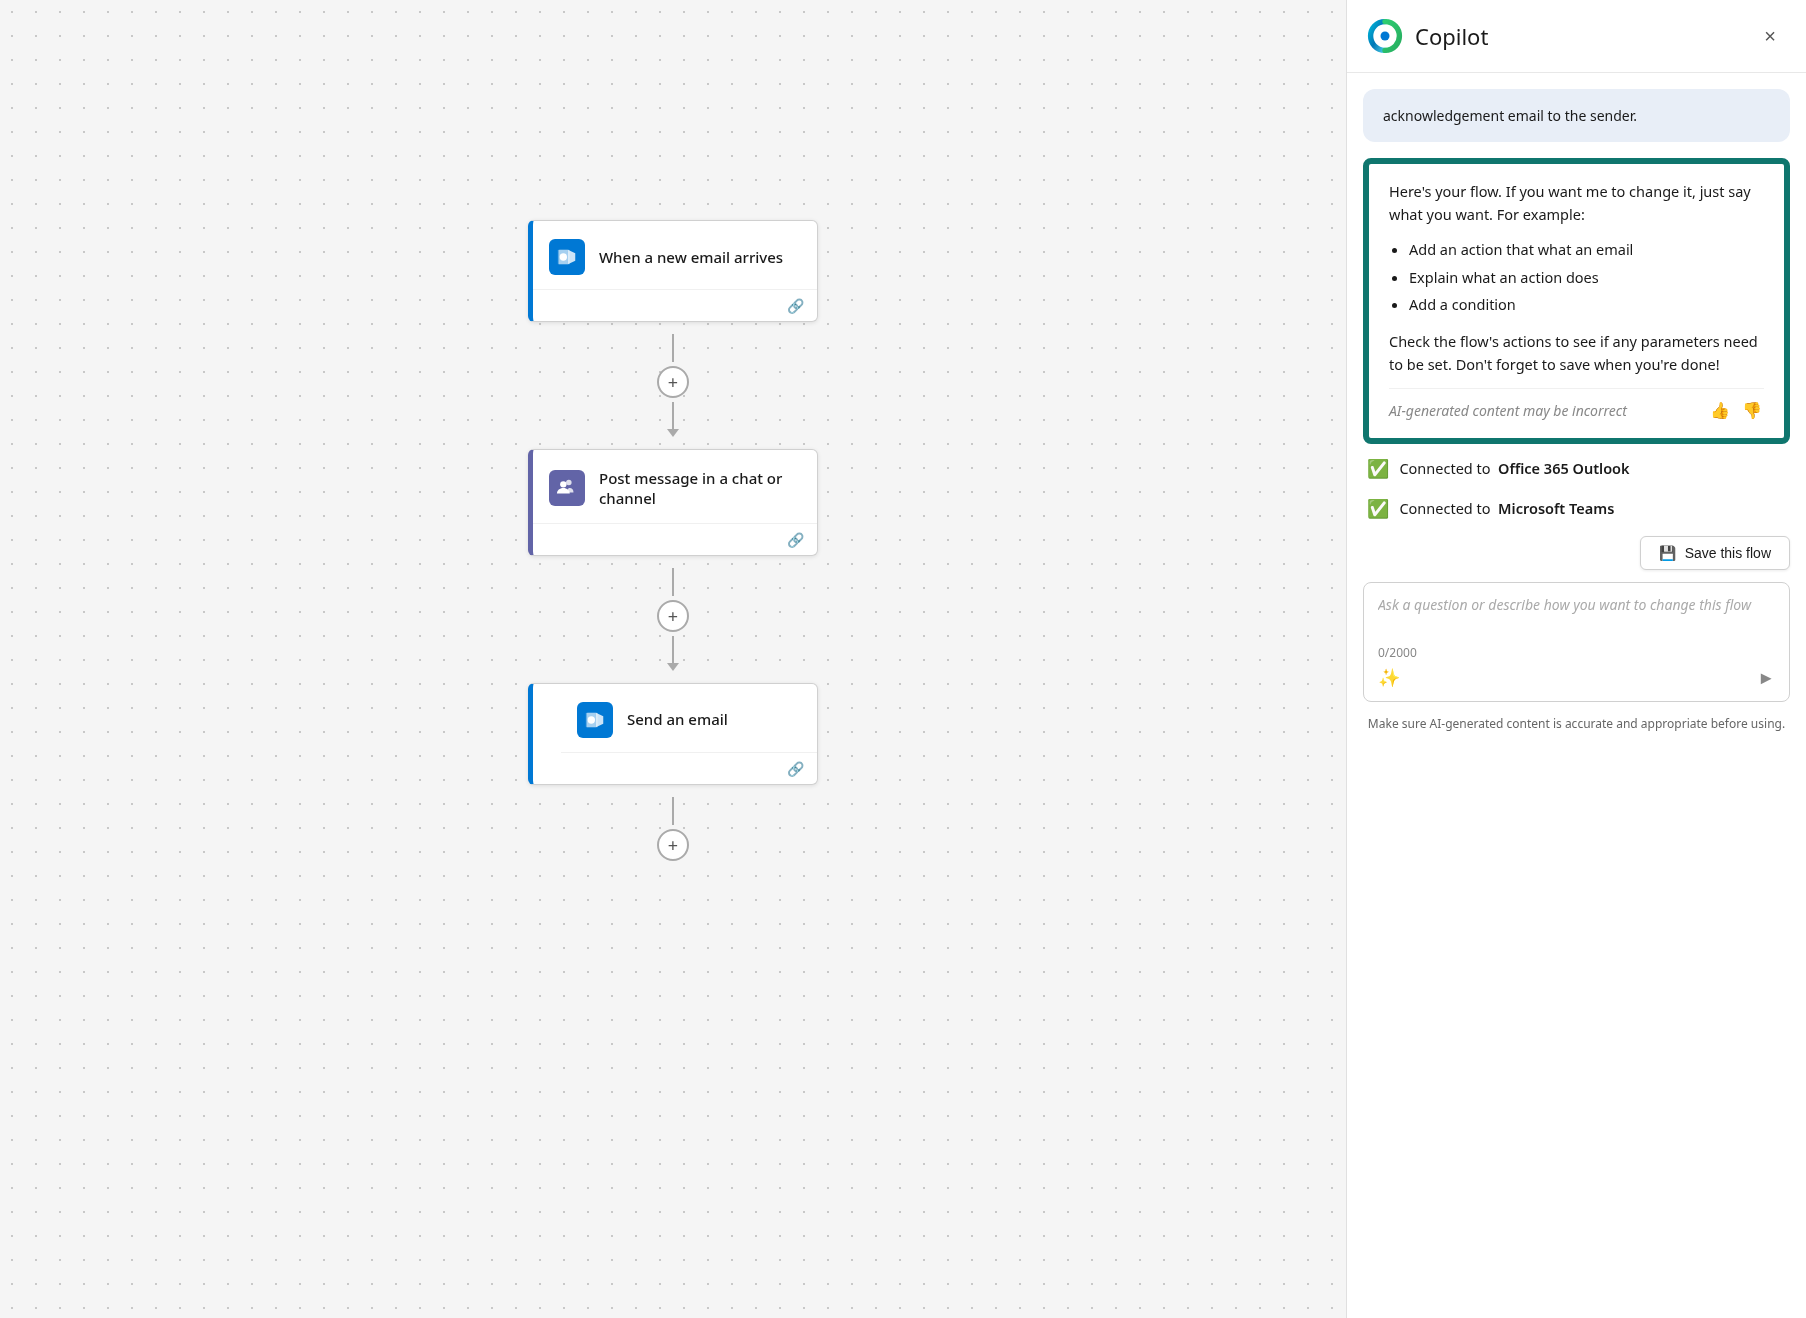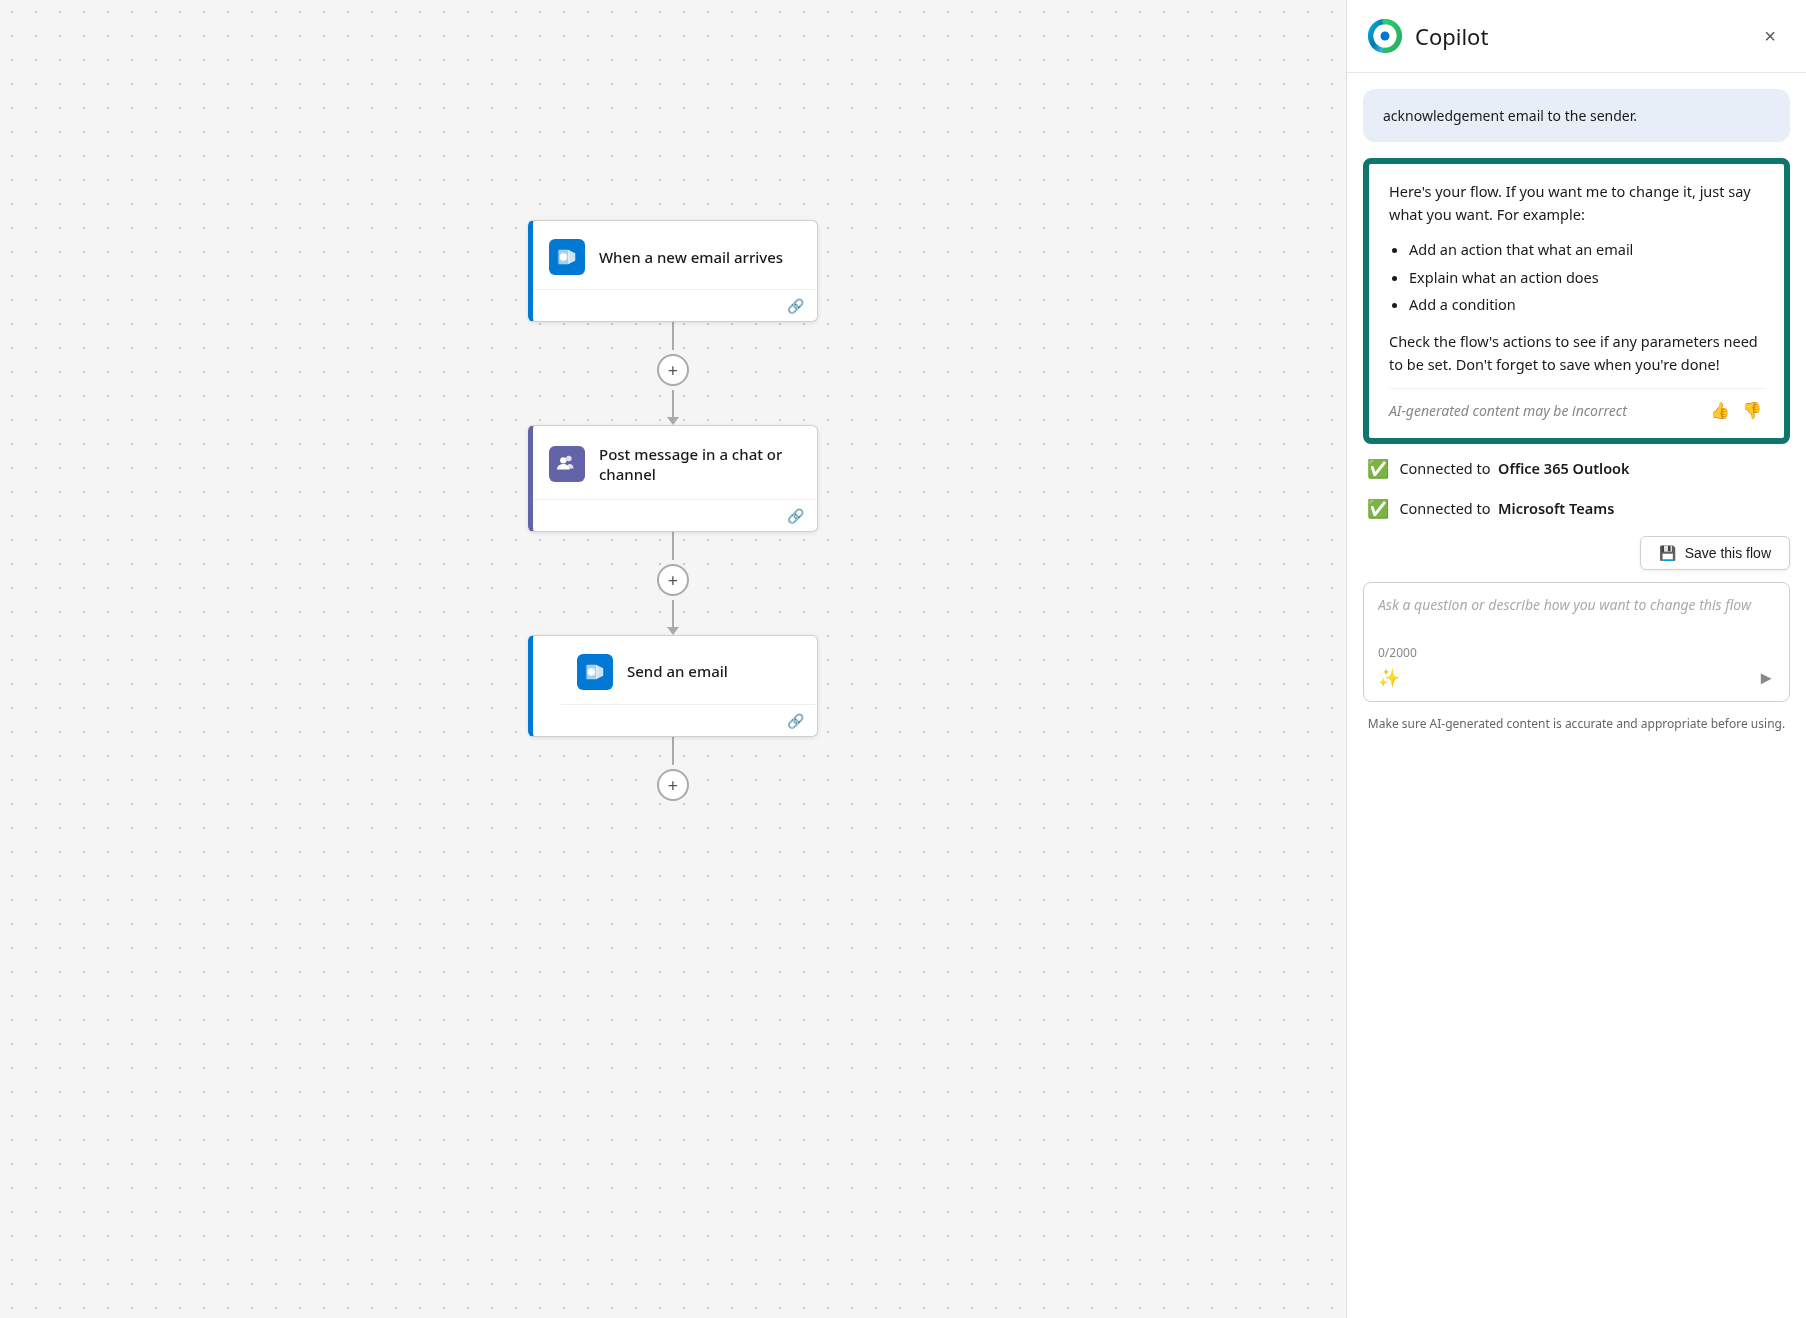--- a/index.html
+++ b/index.html
@@ -23,21 +23,21 @@
       flex-direction: column;
       align-items: center;
       padding-top: 220px;
       overflow: hidden;
     }
 
     .flow-items {
       display: flex;
       flex-direction: column;
       align-items: center;
-      gap: 0;
+      gap: 12px;
     }
 
     .flow-node {
       width: 290px;
       background: white;
       border: 1.5px solid #d0d0d0;
       border-radius: 6px;
       position: relative;
       overflow: hidden;
       box-shadow: 0 1px 4px rgba(0,0,0,0.1);

